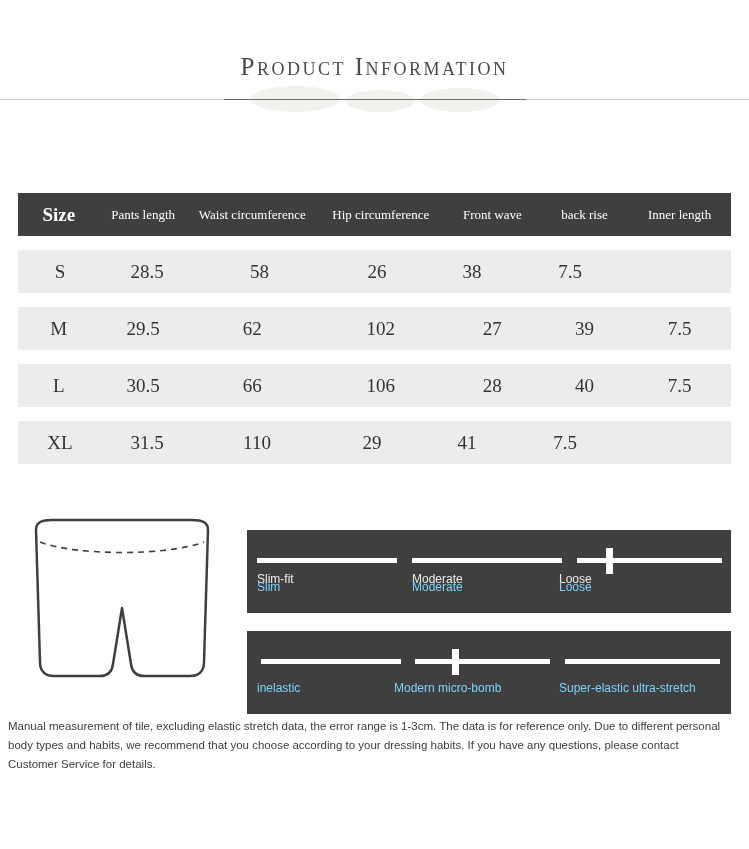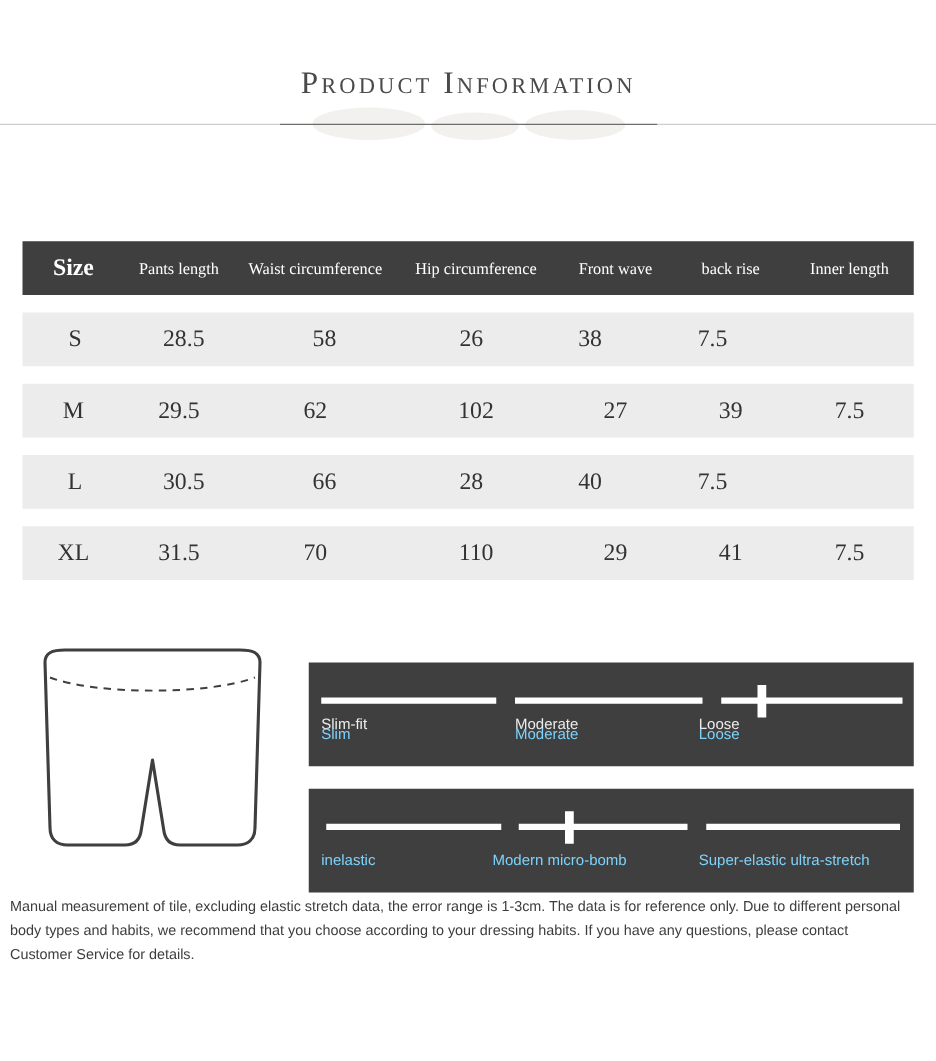--- a/index.html
+++ b/index.html
@@ -217,29 +217,29 @@
     <div class="cell c3">102</div>
     <div class="cell c4">27</div>
     <div class="cell c5">39</div>
     <div class="cell c6">7.5</div>
   </div>
 
   <div class="row">
     <div class="cell c0">L</div>
     <div class="cell c1">30.5</div>
     <div class="cell c2">66</div>
+    <div class="cell c3">106</div>
     <div class="cell c4">28</div>
     <div class="cell c5">40</div>
     <div class="cell c6">7.5</div>
   </div>
 
   <div class="row">
     <div class="cell c0">XL</div>
     <div class="cell c1">31.5</div>
-    <div class="cell c2">70</div>
     <div class="cell c3">110</div>
     <div class="cell c4">29</div>
     <div class="cell c5">41</div>
     <div class="cell c6">7.5</div>
   </div>
 
 </div>
 
 <div class="shorts">
   <svg width="200" height="182" viewBox="0 0 200 182" xmlns="http://www.w3.org/2000/svg">

